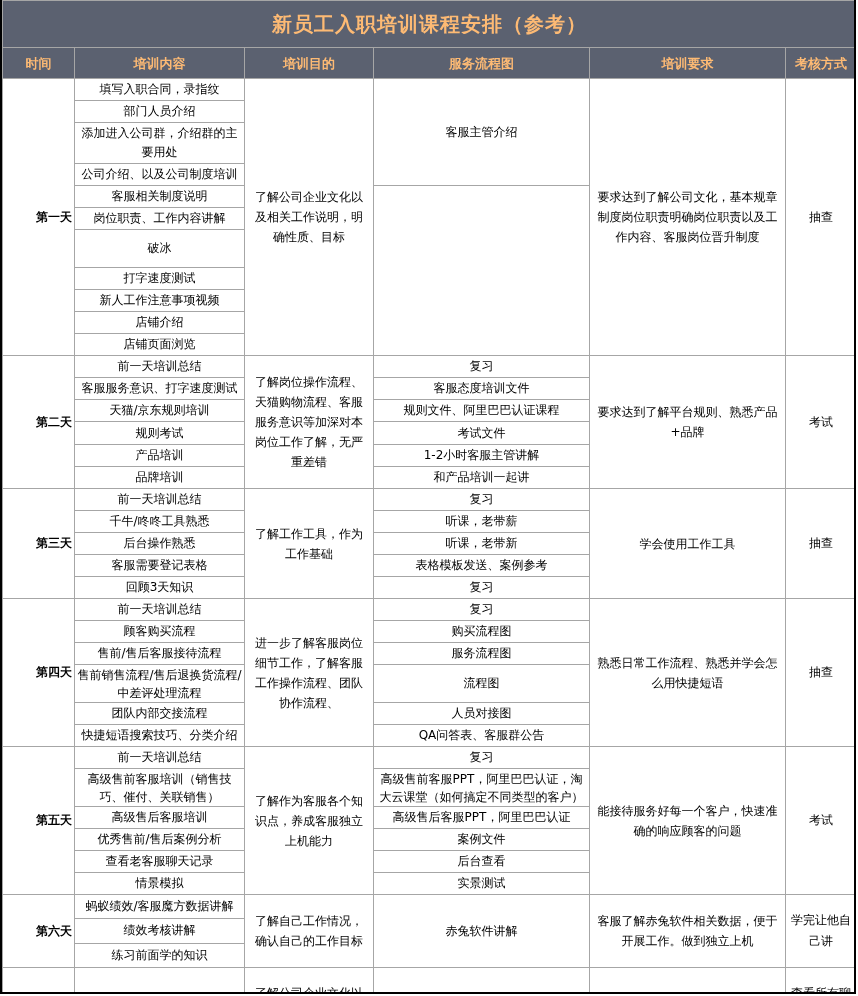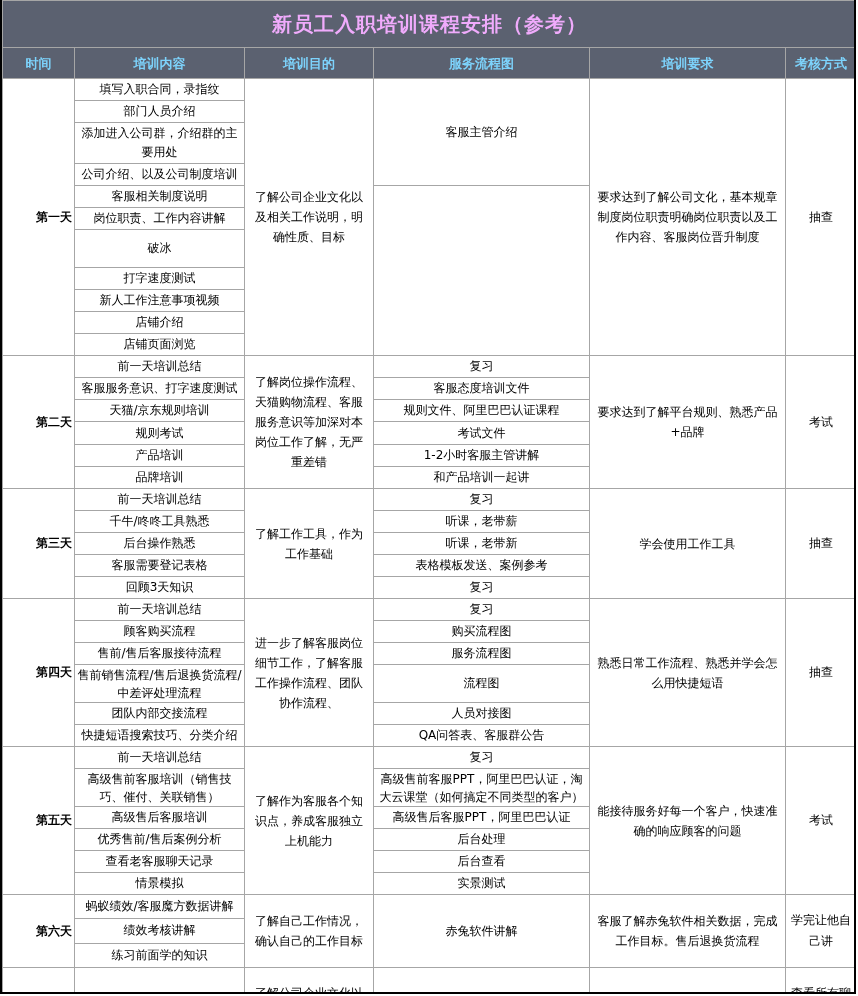--- a/index.html
+++ b/index.html
@@ -8,25 +8,25 @@
     position: absolute; left: 0; top: 0; width: 856px; height: 994px;
     border-left: 2px solid #000; border-right: 2px solid #000; border-bottom: 2px solid #000;
     box-sizing: border-box; overflow: hidden;
   }
   table { border-collapse: collapse; table-layout: fixed; width: 854px; }
   td, th {
     border: 1px solid #a6a6a6; text-align: center; vertical-align: middle;
     font-size: 12px; color: #000; padding: 0 2px; line-height: 21px; word-break: break-all;
   }
   .title-row th {
-    background: #5b6170; color: #f0abfc; font-size: 20px; font-weight: bold; height: 46px;
+    background: #5b6170; color: #fdba74; font-size: 20px; font-weight: bold; height: 46px;
     border-color: #a6a6a6; letter-spacing: 1px;
   }
   .head-row th {
-    background: #5b6170; color: #7dd3fc; font-size: 13px; font-weight: bold; height: 30px;
+    background: #5b6170; color: #fdba74; font-size: 13px; font-weight: bold; height: 30px;
   }
   td.day { font-weight: bold; font-size: 12px; text-align: right; }
   td.purpose, td.req { line-height: 20px; padding: 16px 6px; text-align: center; }
   td.purpose { vertical-align: middle; }
 </style>
 </head>
 <body>
 
 <div class="sheet">
 <table>
@@ -184,37 +184,37 @@
   <tr style="height:38px">
           <td style="line-height:18px">高级售前客服培训（销售技巧、催付、关联销售）</td>
           <td style="line-height:18px">高级售前客服PPT，阿里巴巴认证，淘大云课堂（如何搞定不同类型的客户）</td>
         </tr>
   <tr style="height:22px">
           <td>高级售后客服培训</td>
           <td>高级售后客服PPT，阿里巴巴认证</td>
         </tr>
   <tr style="height:22px">
           <td>优秀售前/售后案例分析</td>
-          <td>后台处理</td>
+          <td>案例文件</td>
         </tr>
   <tr style="height:22px">
           <td>查看老客服聊天记录</td>
           <td>后台查看</td>
         </tr>
   <tr style="height:22px">
           <td>情景模拟</td>
           <td>实景测试</td>
         </tr>
 
   <tr style="height:22px">
     <td rowspan="3" class="day">第六天</td>
     <td>蚂蚁绩效/客服魔方数据讲解</td>
     <td rowspan="3" class="purpose">了解自己工作情况，确认自己的工作目标</td>
     <td rowspan="3">赤兔软件讲解</td>
-    <td rowspan="3" class="req">客服了解赤兔软件相关数据，完成工作目标。售后退换货流程</td>
+    <td rowspan="3" class="req">客服了解赤兔软件相关数据，便于开展工作。做到独立上机</td>
     <td rowspan="3">学完让他自己讲</td>
   </tr>
   <tr style="height:22px">
           <td>绩效考核讲解</td>
         </tr>
   <tr style="height:22px">
           <td>练习前面学的知识</td>
         </tr>
 
   <tr style="height:38px">

